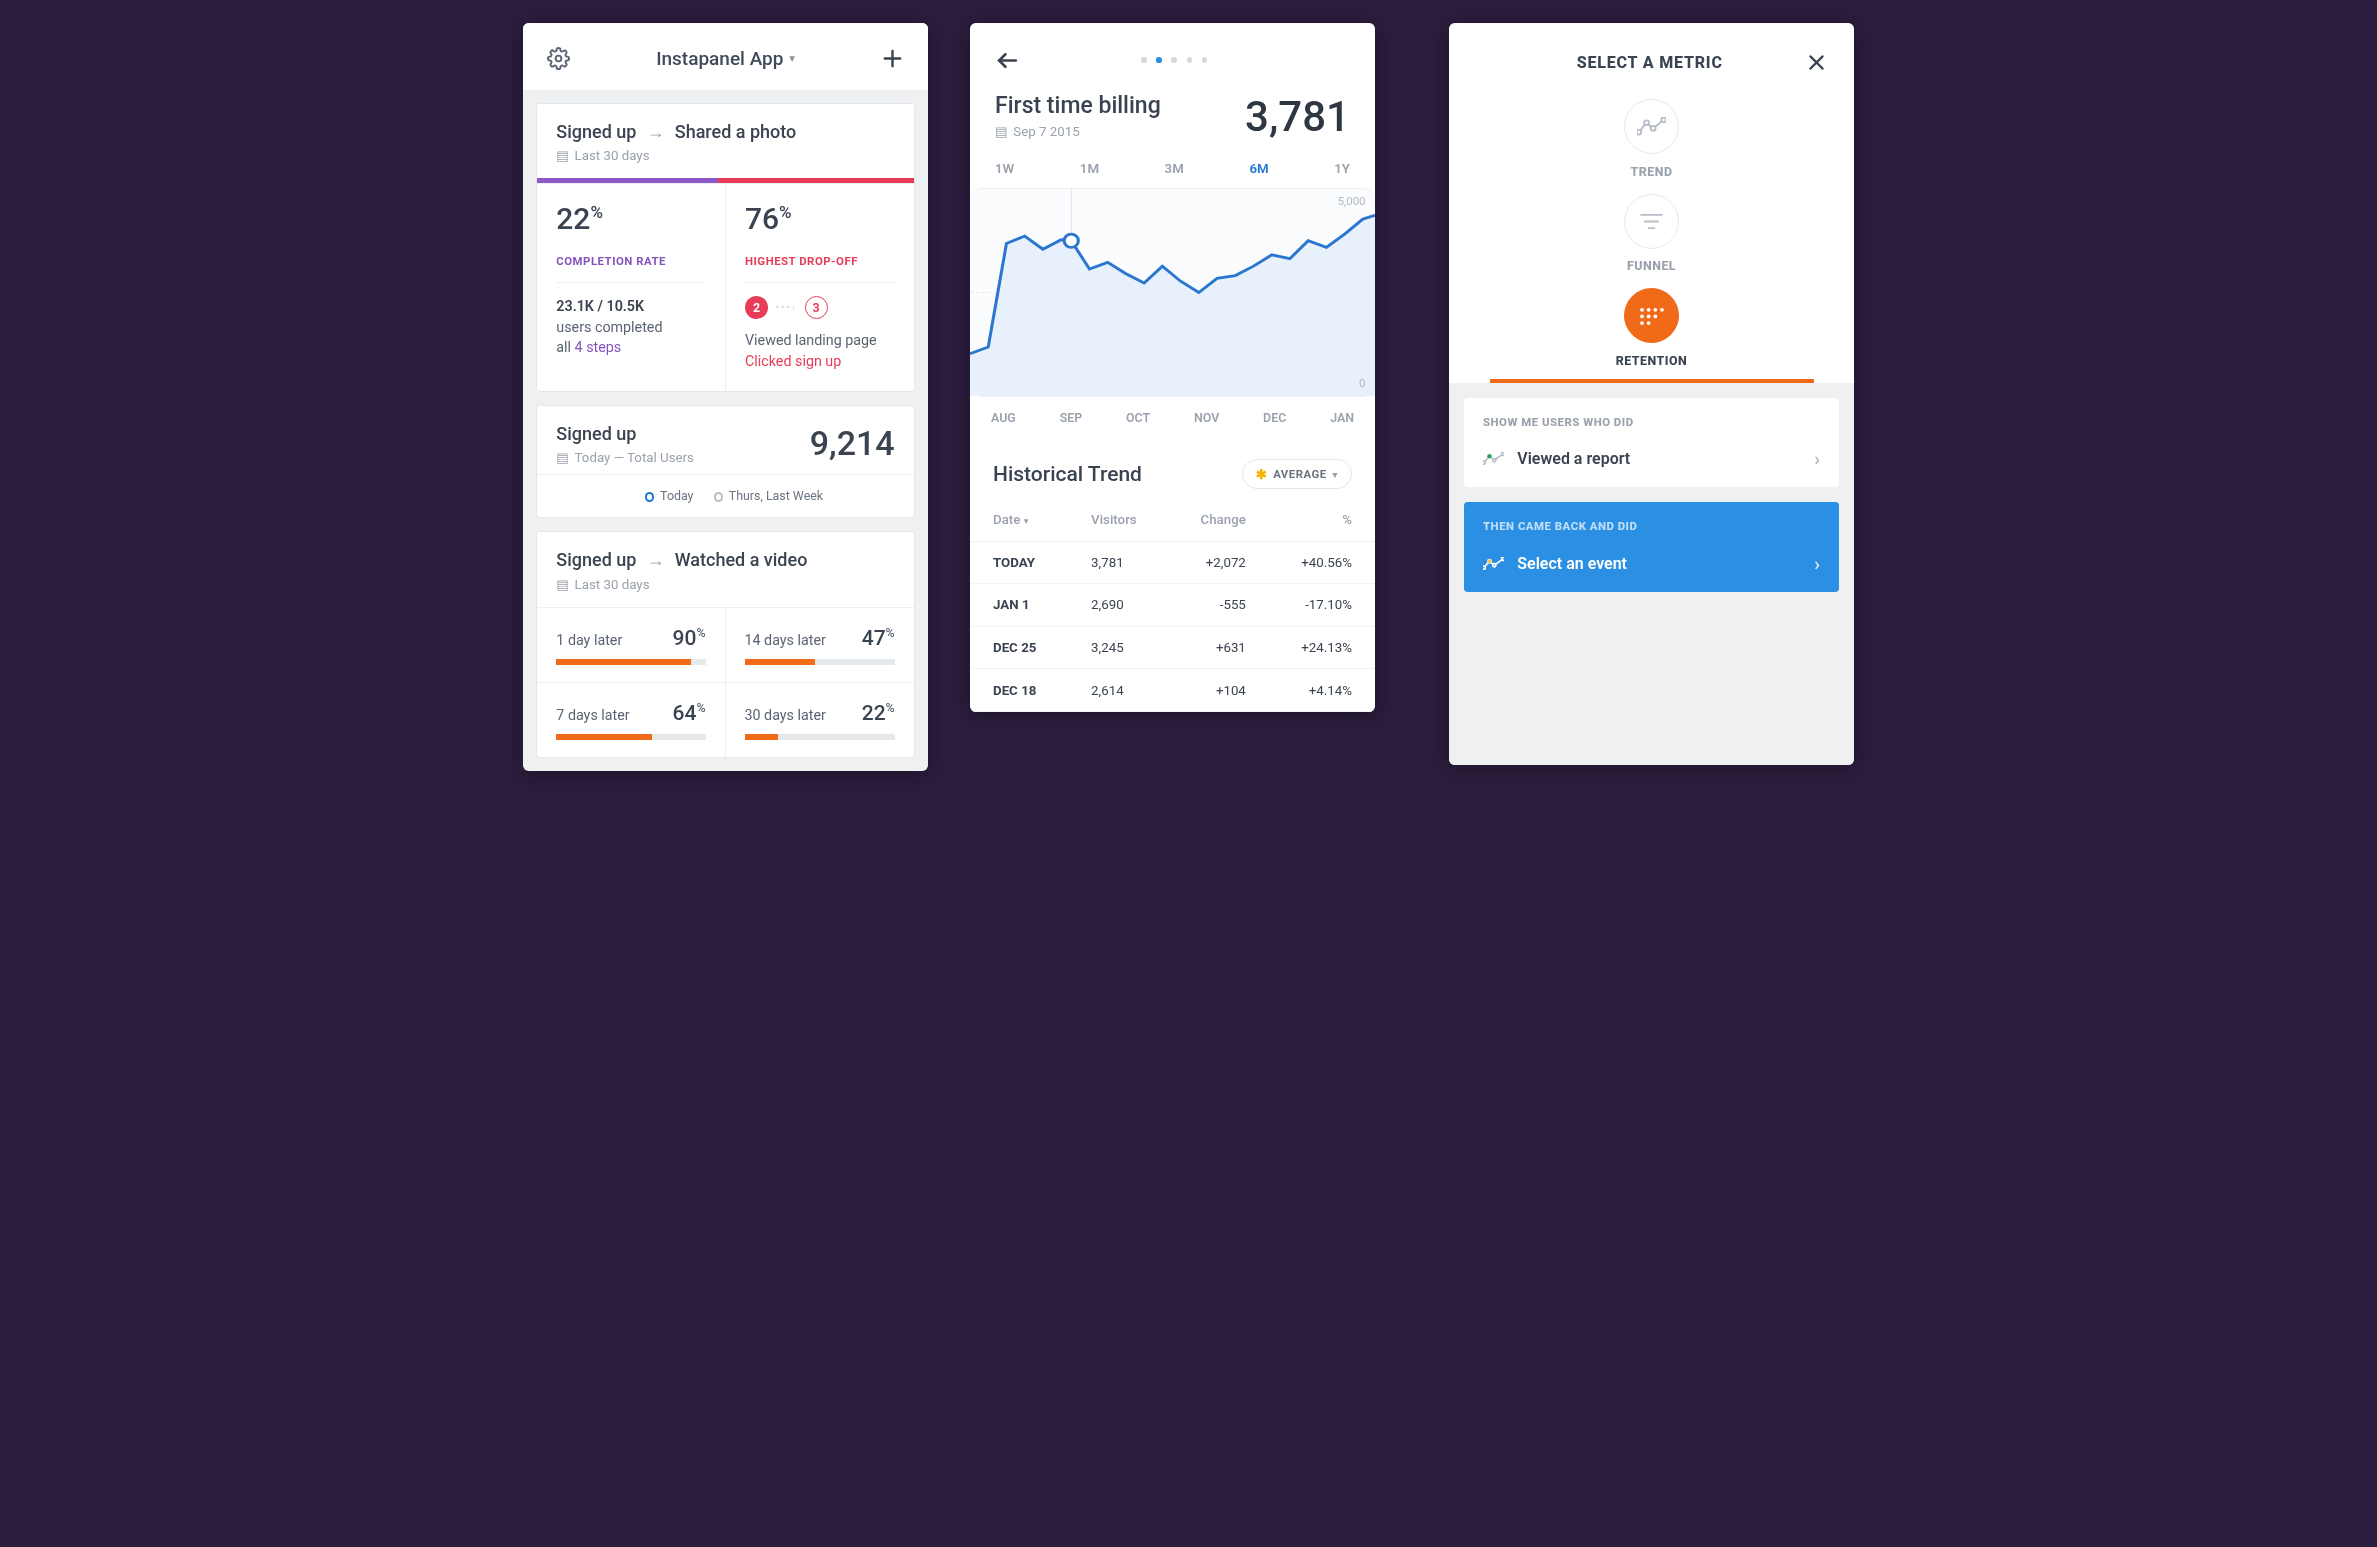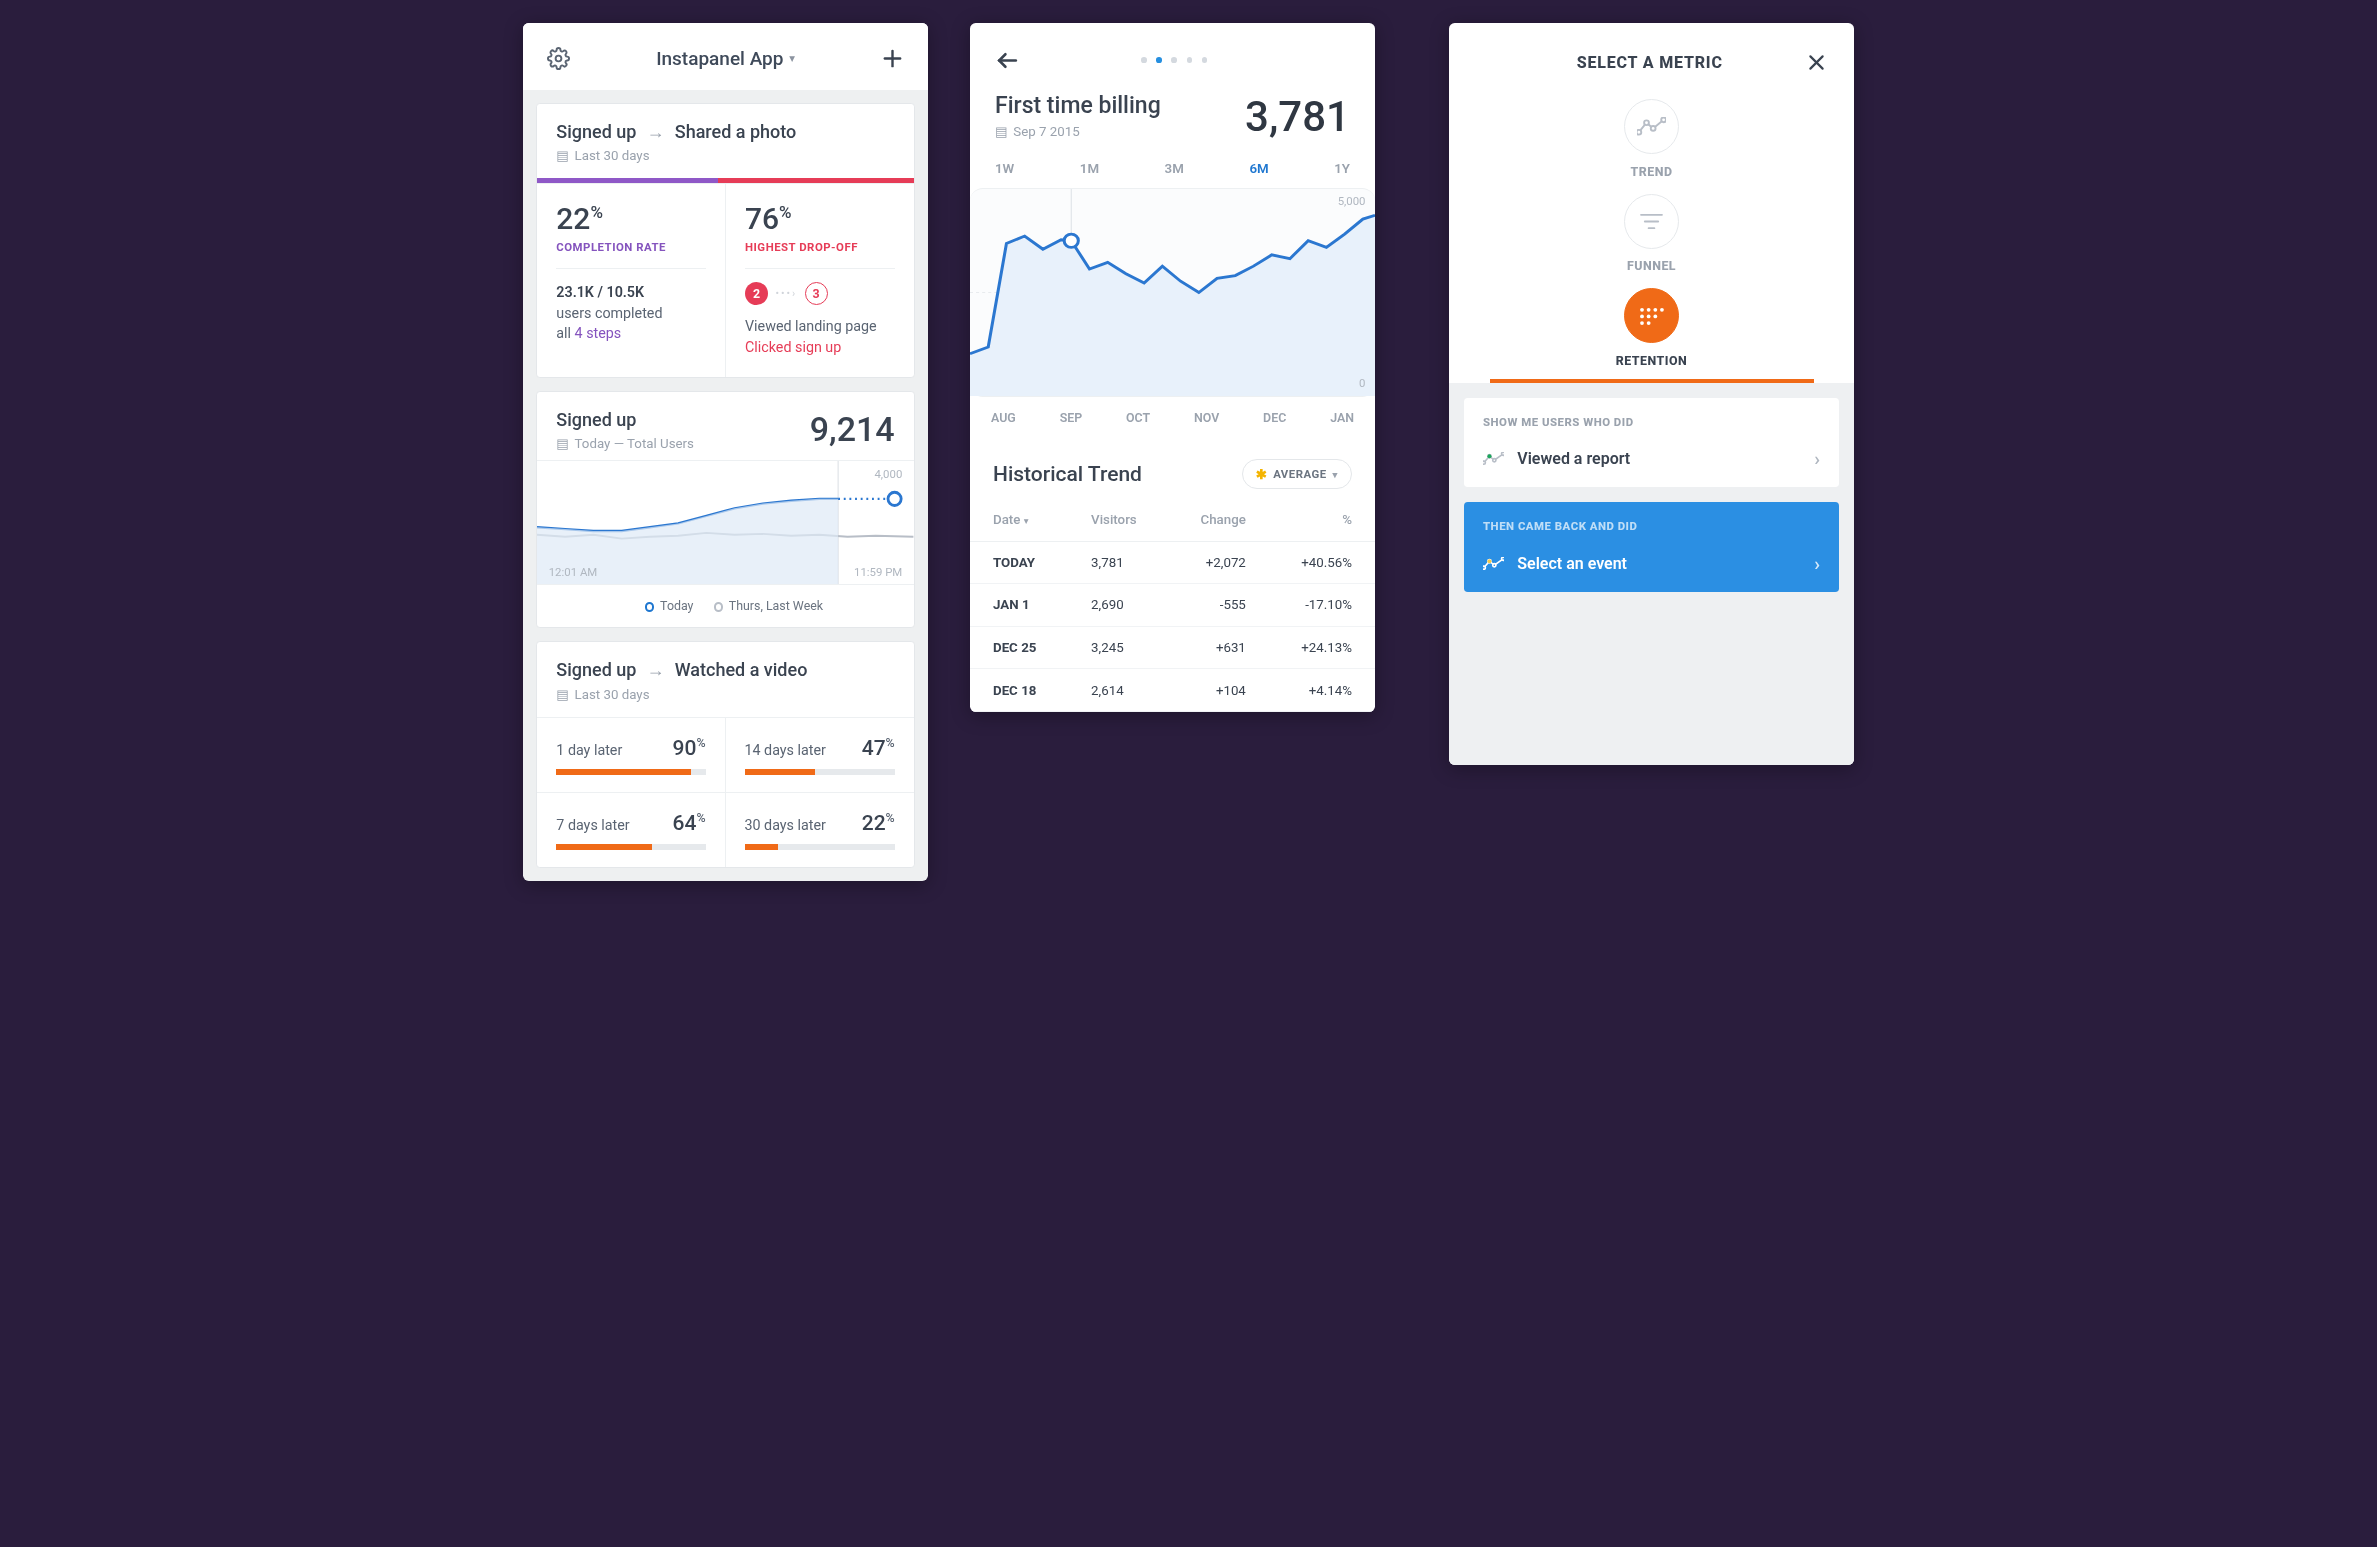--- a/index.html
+++ b/index.html
@@ -21,21 +21,21 @@
 
 .funnel-bars{ display:flex; gap:0; height:4.8px; }
 .fb1{ background:#8f58c7; width:48%; height:4.8px; }
 .fb2{ background:#e63c57; width:52%; height:4.8px; }
 
 .stats-row{ display:flex; }
 .stat-cell{ flex:1; padding:17px 19px 19px; border-top:1px solid #edf0f2; }
 .stat-cell+.stat-cell{ border-left:1px solid #edf0f2; }
 .big-pct{ font-size:30px; font-weight:500; color:#3a4350; }
 .big-pct .pct{ font-size:17px; vertical-align:super; }
-.stat-label{ font-size:11.4px; font-weight:700; letter-spacing:0.5px; margin-top:4px; }
+.stat-label{ font-size:11.4px; font-weight:700; letter-spacing:0.5px; margin-top:18px; }
 .purple{ color:#8554be; }
 .red{ color:#e63c57; }
 .divider-thin{ height:1px; background:#edf0f2; margin:13.3px 0; }
 .stat-detail{ font-size:14.3px; color:#5a6472; line-height:1.45; }
 .step-badges{ display:flex; align-items:center; gap:7.6px; margin-bottom:11.4px; }
 .step-badge{ width:23px;height:23px;border-radius:50%; background:#e63c57; color:#fff; font-size:12.4px; font-weight:700; display:flex;align-items:center;justify-content:center; }
 .step-badge.outline{ background:#fff; color:#e63c57; border:1.9px solid #e63c57; }
 .dots{ color:#d0d4da; letter-spacing:1.9px; font-size:10.5px; }
 
 
@@ -191,33 +191,20 @@
   <div class="card">
     <div class="c2-header">
       <div>
         <div class="card-title">Signed up</div>
         <div class="card-sub">
           <span>▤</span>
           <span>Today — Total Users</span>
         </div>
       </div>
       <div class="c2-num">9,214</div>
-    </div>
-    <div class="trend-wrap">
-      <div class="y-label">4,000</div>
-      <svg width="100%" height="100%" viewBox="0 0 400 130" preserveAspectRatio="none">
-        <line x1="320" y1="0" x2="320" y2="130" stroke="#d8dce1" stroke-width="1"></line>
-        <path d="M0,78 L30,80 L60,78 L90,82 L120,80 L150,79 L180,76 L210,78 L240,77 L270,79 L300,78 L330,80 L360,79 L400,80" stroke="#b8bec7" stroke-width="2" fill="none"></path>
-        <path d="M0,70 L30,72 L60,74 L90,74 L120,70 L150,66 L180,58 L210,50 L240,45 L270,42 L300,40 L320,40" stroke="#2b77d0" stroke-width="2.5" fill="none"></path>
-        <path d="M0,70 L30,72 L60,74 L90,74 L120,70 L150,66 L180,58 L210,50 L240,45 L270,42 L300,40 L320,40 L320,130 L0,130 Z" fill="#deeaf7" opacity=".7"></path>
-        <path d="M320,40 L340,40 L360,40 L380,40" stroke="#2b77d0" stroke-width="2.5" fill="none" stroke-dasharray="2 4"></path>
-        <circle cx="380" cy="40" r="7" fill="#fff" stroke="#2b77d0" stroke-width="3"></circle>
-      </svg>
-      <div class="x-label-l">12:01 AM</div>
-      <div class="x-label-r">11:59 PM</div>
     </div>
     <div class="legend">
       <span class="legend-dot blue"></span><span>Today</span>
       <span class="legend-dot grey"></span><span>Thurs, Last Week</span>
     </div>
   </div>
 
   <div class="card" style="margin-bottom:13.3px;">
     <div class="card-header">
       <div class="card-title">

